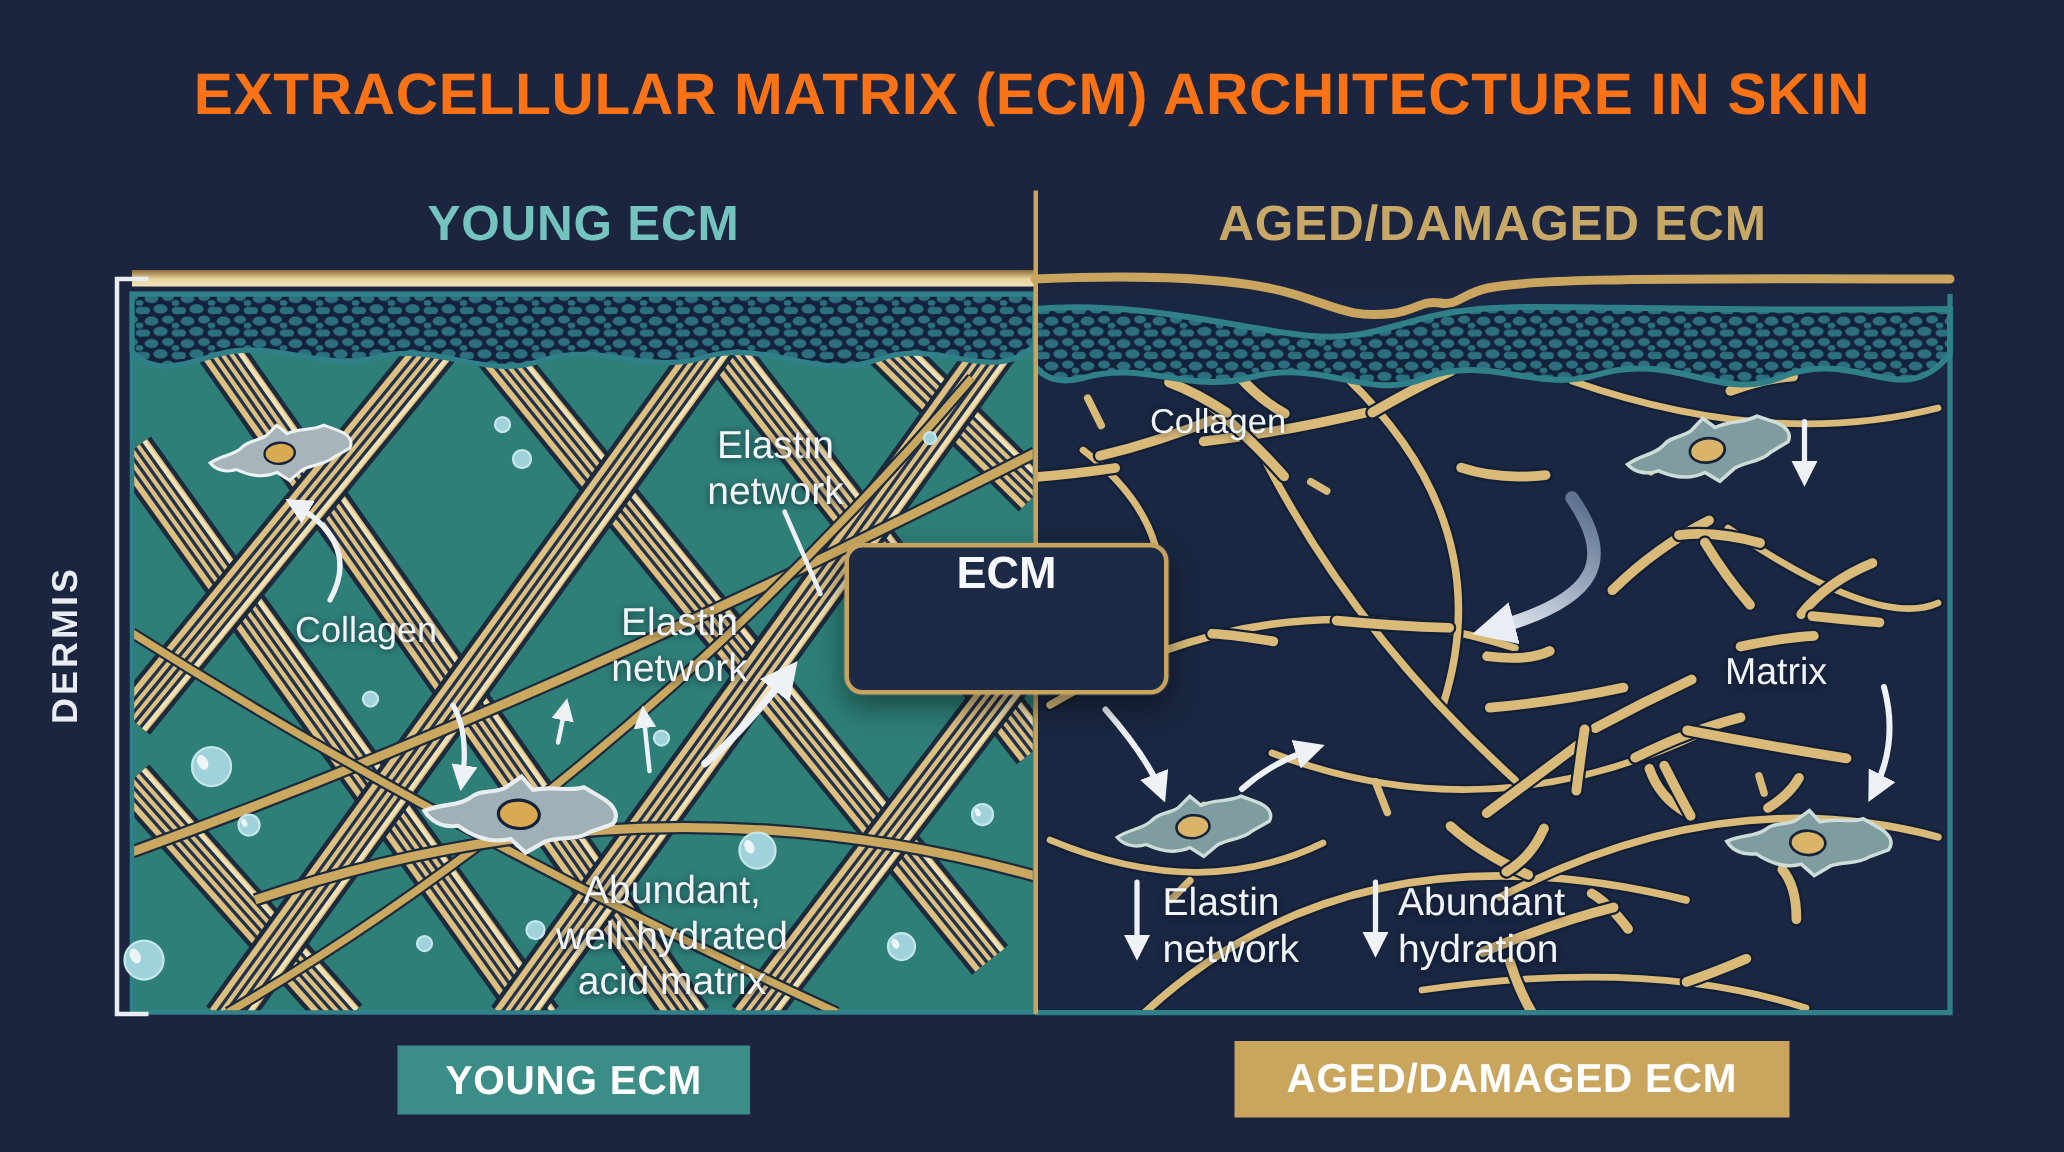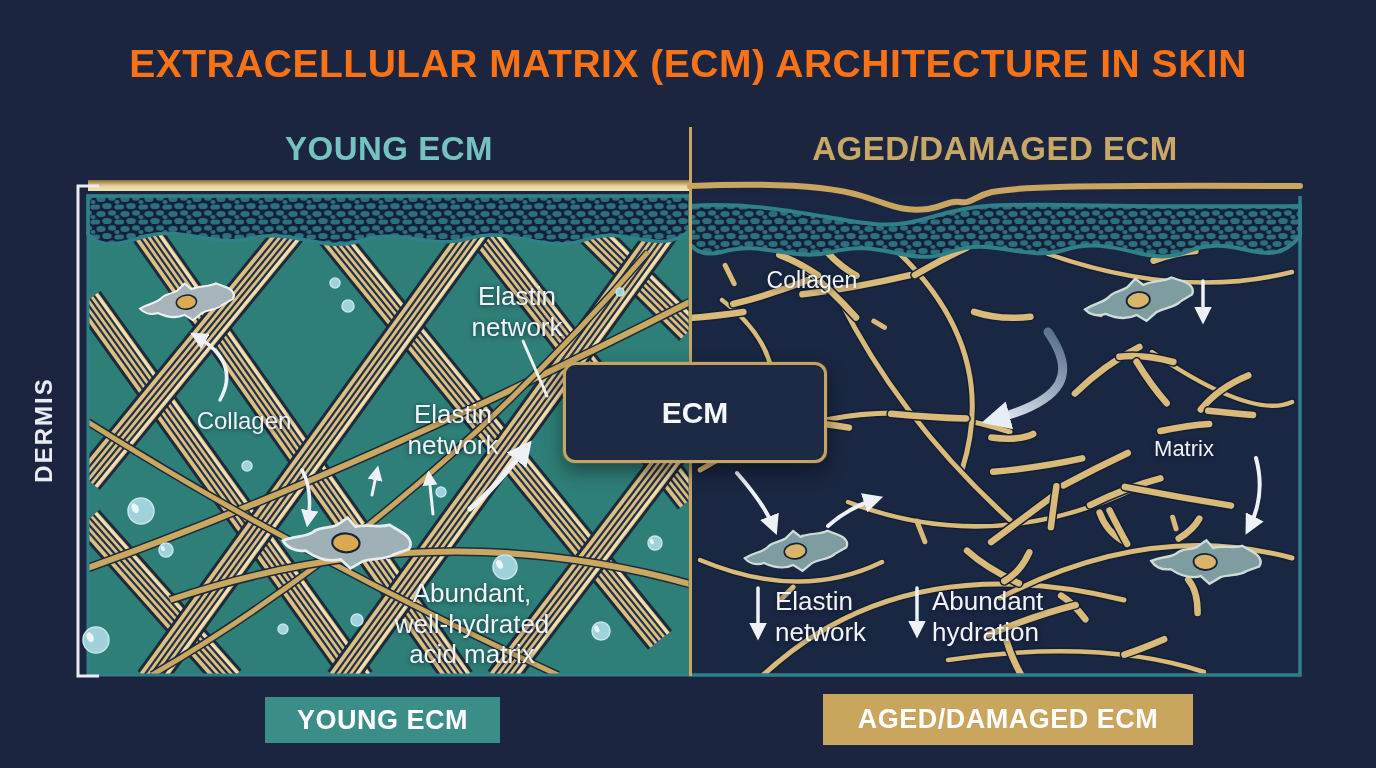--- a/index.html
+++ b/index.html
@@ -24,23 +24,23 @@
     color:#e9edf1;font-size:24px;font-weight:700;letter-spacing:2px;z-index:4;white-space:nowrap;
   }
   .label{
     position:absolute;transform:translate(-50%,-50%);color:#f0f4f6;font-weight:500;
     font-size:26px;line-height:1.18;text-align:center;white-space:nowrap;z-index:4;
     text-shadow:0 1px 5px rgba(8,16,30,.65);
   }
   .label span{display:block;}
   .label.left-align{transform:none;text-align:left;}
   .ecm-box{
-    position:absolute;left:563px;top:362px;width:264px;height:101px;box-sizing:border-box;
+    position:absolute;left:563px;top:362px;width:216px;height:101px;box-sizing:border-box;
     background:#1c2a45;border:3px solid #c8a35f;border-radius:12px;z-index:5;
-    display:flex;flex-direction:column;align-items:center;justify-content:center;
+    display:flex;flex-direction:column;align-items:center;
     color:#f5f7fa;font-size:30px;font-weight:700;line-height:1.2;
     box-shadow:0 0 0 1px rgba(255,255,255,.08),0 8px 20px rgba(0,0,0,.45);
   }
   .badge{
     position:absolute;display:flex;align-items:center;justify-content:center;z-index:4;
     color:#ffffff;font-weight:800;font-size:27px;letter-spacing:.5px;white-space:nowrap;
   }
   .badge.young{left:265px;top:697px;width:235px;height:46px;background:#3b8e88;}
   .badge.aged{left:823px;top:694px;width:370px;height:51px;background:#c9a55e;}
 </style>
@@ -341,30 +341,30 @@
     <span>Elastin</span>
     <span>network</span>
   </div>
   <div class="label" style="left:244px;top:421px;font-size:24px;">
     <span>Collagen</span>
   </div>
   <div class="label" style="left:453px;top:430px;">
     <span>Elastin</span>
     <span>network</span>
   </div>
-  <div class="label" style="left:460px;top:624px;padding-left:24px;">
+  <div class="label" style="left:436px;top:624px;padding-left:24px;">
     <span>Abundant,</span>
     <span>well-hydrated</span>
     <span>acid matrix</span>
   </div>
 
   <div class="label" style="left:812px;top:281px;font-size:23px;">
     <span>Collagen</span>
   </div>
-  <div class="label" style="left:1184px;top:449px;font-size:22px;">
+  <div class="label" style="left:1184px;top:449px;font-size:25px;">
     <span>Matrix</span>
   </div>
   <div class="label left-align" style="left:775px;top:586px;">
     <span>Elastin</span>
     <span>network</span>
   </div>
   <div class="label left-align" style="left:932px;top:586px;">
     <span>Abundant</span>
     <span>hydration</span>
   </div>

